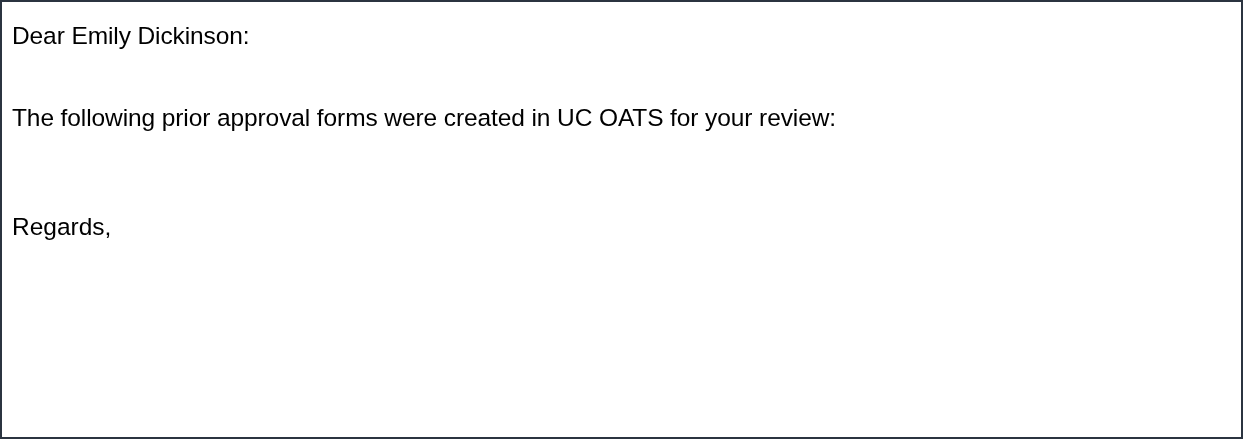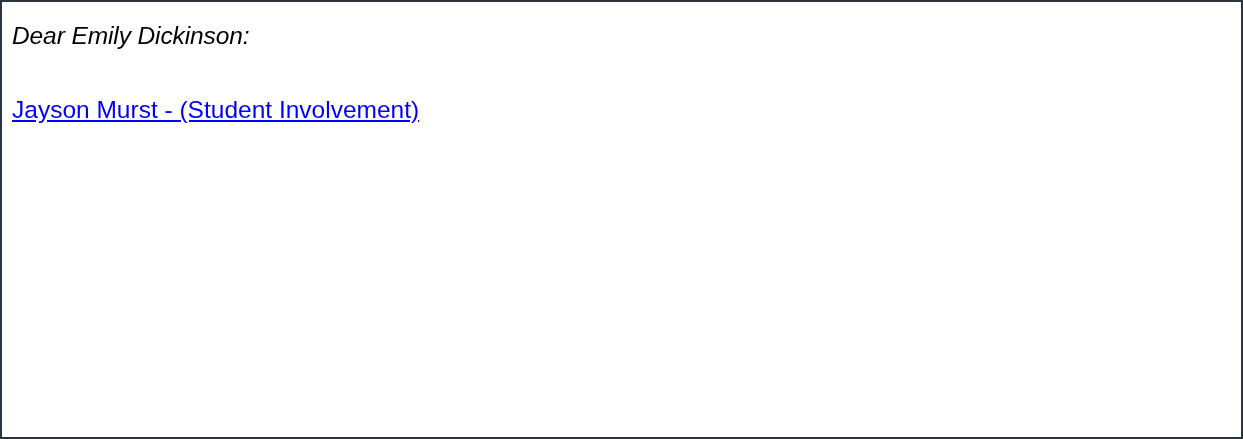--- a/index.html
+++ b/index.html
@@ -33,22 +33,21 @@
 
   .line {
     font-size: 24.5px;
     line-height: 36.5px;
     color: #000000;
     white-space: pre;
     letter-spacing: -0.1px;
   }
 
   .salutation {
-    margin-bottom: 0;
-    font-style: italic;
+    margin-bottom: 8px;
   }
 
   .gap-small {
     height: 37px;
   }
 
   .gap-large {
     height: 73px;
   }
 
@@ -76,22 +75,23 @@
 </head>
 <body>
 
 <div id="email-frame">
   <div id="email-body">
 
     <div class="line salutation">Dear Emily Dickinson:</div>
 
     <div class="gap-small"></div>
 
+    <div class="line">The following prior approval forms were created in UC OATS for your review:</div>
 
 
-    <div class="link-line"><a class="form-link" href="#">Jayson Murst - (Student Involvement)</a></div>
 
     <div class="gap-large"></div>
 
+    <div class="signoff">Regards,</div>
 
 
   </div>
 </div>
 
 </body></html>

